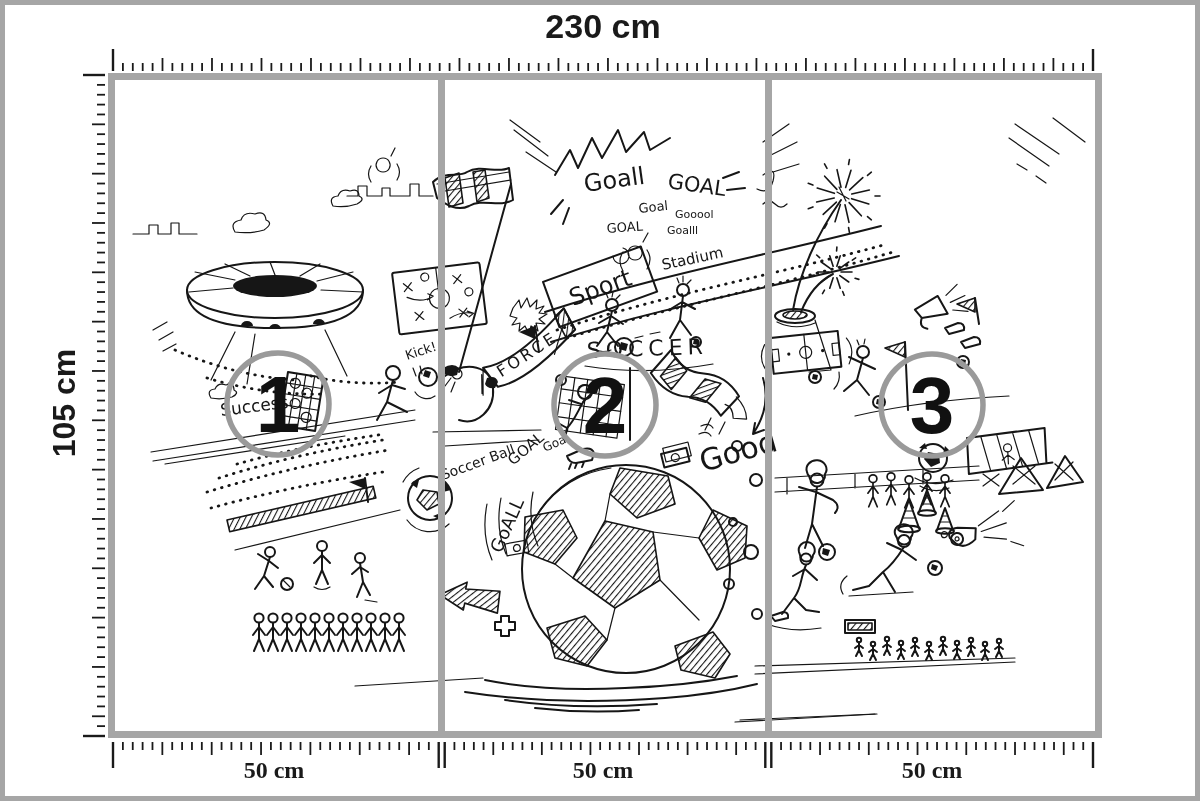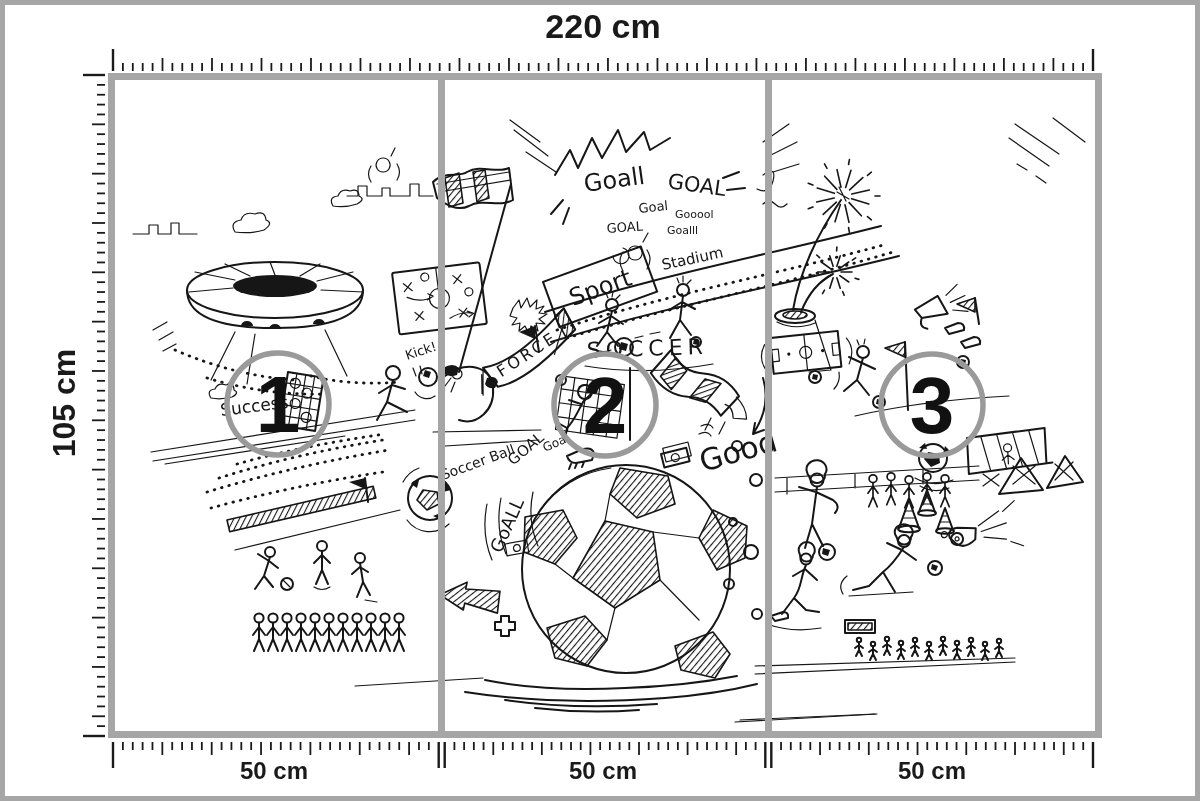--- a/index.html
+++ b/index.html
@@ -11,38 +11,38 @@
   .divider{position:absolute;top:0;width:7px;height:651px;background:#a6a6a6;z-index:3;}
   .divider.d1{left:323px;} .divider.d2{left:650px;}
   .ruler{position:absolute;z-index:1;}
   #ruler-top{left:103px;top:40px;}
   #ruler-left{left:74px;top:68px;}
   #ruler-bottom{left:103px;top:736px;}
   .dim-label{position:absolute;color:#1a1a1a;font-weight:600;text-align:center;z-index:2;}
   .w-label{left:103px;top:2px;width:990px;font-size:34px;}
   .h-label{left:-16px;top:378px;width:150px;height:40px;font-size:32px;
            transform:rotate(-90deg);line-height:40px;}
-  .p-label{top:752px;width:120px;font-size:24px;}
+  .p-label{top:752px;width:120px;font-size:24px;font-family:Liberation Serif, serif;}
   .p-label.p1{left:209px;} .p-label.p2{left:538px;} .p-label.p3{left:867px;}
   svg text{user-select:none;}
   .k{stroke:#161616;fill:none;stroke-width:2;stroke-linecap:round;stroke-linejoin:round;}
   .t{stroke-width:1.2;}
   .f{fill:#161616;stroke:none;}
   .h{fill:url(#hp);stroke:#161616;stroke-width:1.6;stroke-linejoin:round;}
   .dot{stroke-dasharray:.6 7;stroke-width:2.8;fill:none;stroke:#161616;stroke-linecap:round;}
   .d{font-family:"DejaVu Sans",sans-serif;fill:#161616;stroke:none;}
   .ring{stroke:#9a9a9a;stroke-width:5.5;fill:none;}
   .num{font-family:"Liberation Sans",sans-serif;font-weight:600;fill:#111;}
 </style>
 </head>
 <body>
 
 <div class="page">
 
-  <div class="dim-label w-label">220 cm</div>
+  <div class="dim-label w-label">230 cm</div>
   <svg id="ruler-top" class="ruler" width="990" height="26">
       <line x1="5" y1="26" x2="5" y2="4" stroke="#1a1a1a" stroke-width="2.4"></line>
       <line x1="14.8989898989899" y1="26" x2="14.8989898989899" y2="18" stroke="#1a1a1a" stroke-width="1.8"></line>
       <line x1="24.7979797979798" y1="26" x2="24.7979797979798" y2="18" stroke="#1a1a1a" stroke-width="1.8"></line>
       <line x1="34.696969696969695" y1="26" x2="34.696969696969695" y2="18" stroke="#1a1a1a" stroke-width="1.8"></line>
       <line x1="44.5959595959596" y1="26" x2="44.5959595959596" y2="18" stroke="#1a1a1a" stroke-width="1.8"></line>
       <line x1="54.494949494949495" y1="26" x2="54.494949494949495" y2="13" stroke="#1a1a1a" stroke-width="1.8"></line>
       <line x1="64.39393939393939" y1="26" x2="64.39393939393939" y2="18" stroke="#1a1a1a" stroke-width="1.8"></line>
       <line x1="74.29292929292929" y1="26" x2="74.29292929292929" y2="18" stroke="#1a1a1a" stroke-width="1.8"></line>
       <line x1="84.1919191919192" y1="26" x2="84.1919191919192" y2="18" stroke="#1a1a1a" stroke-width="1.8"></line>

